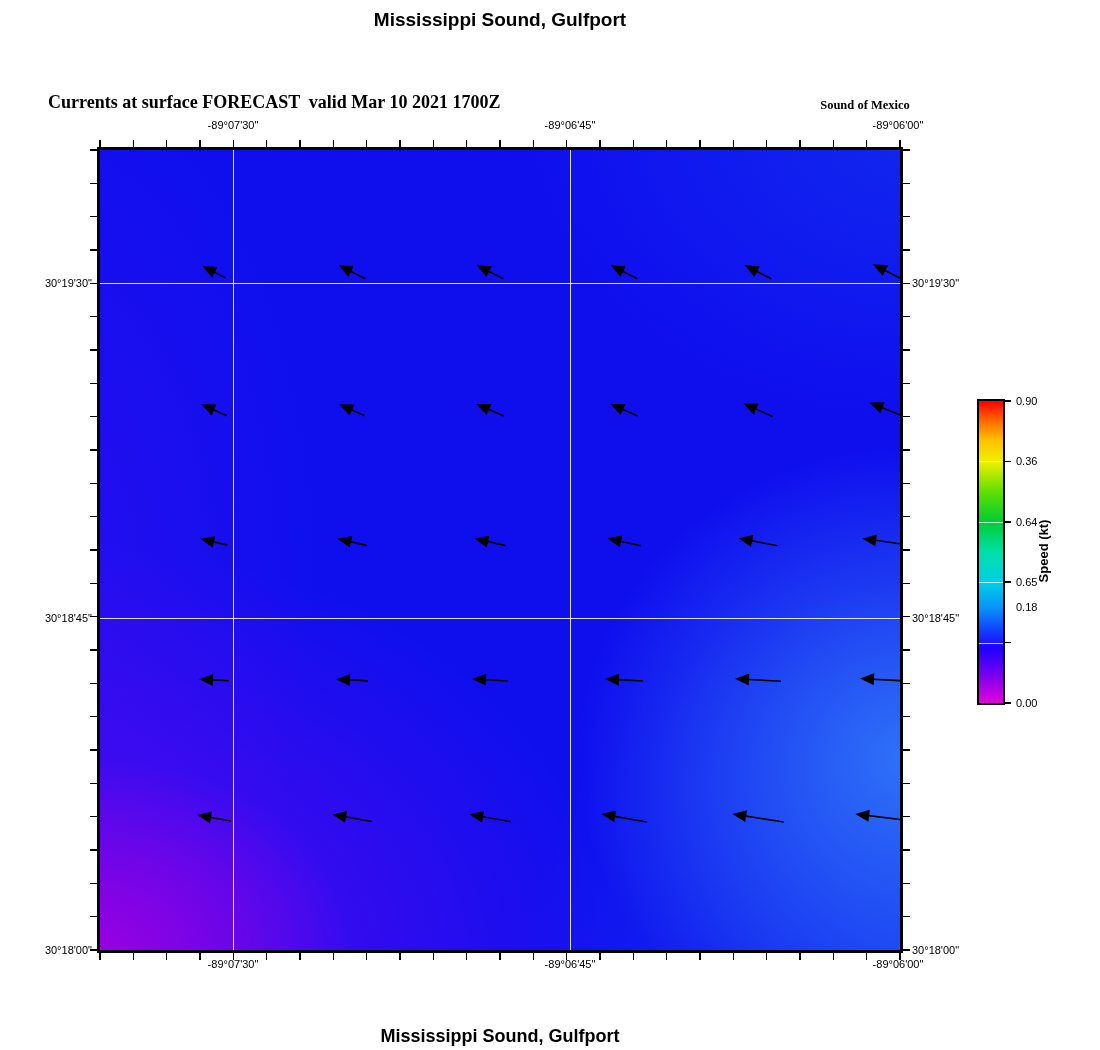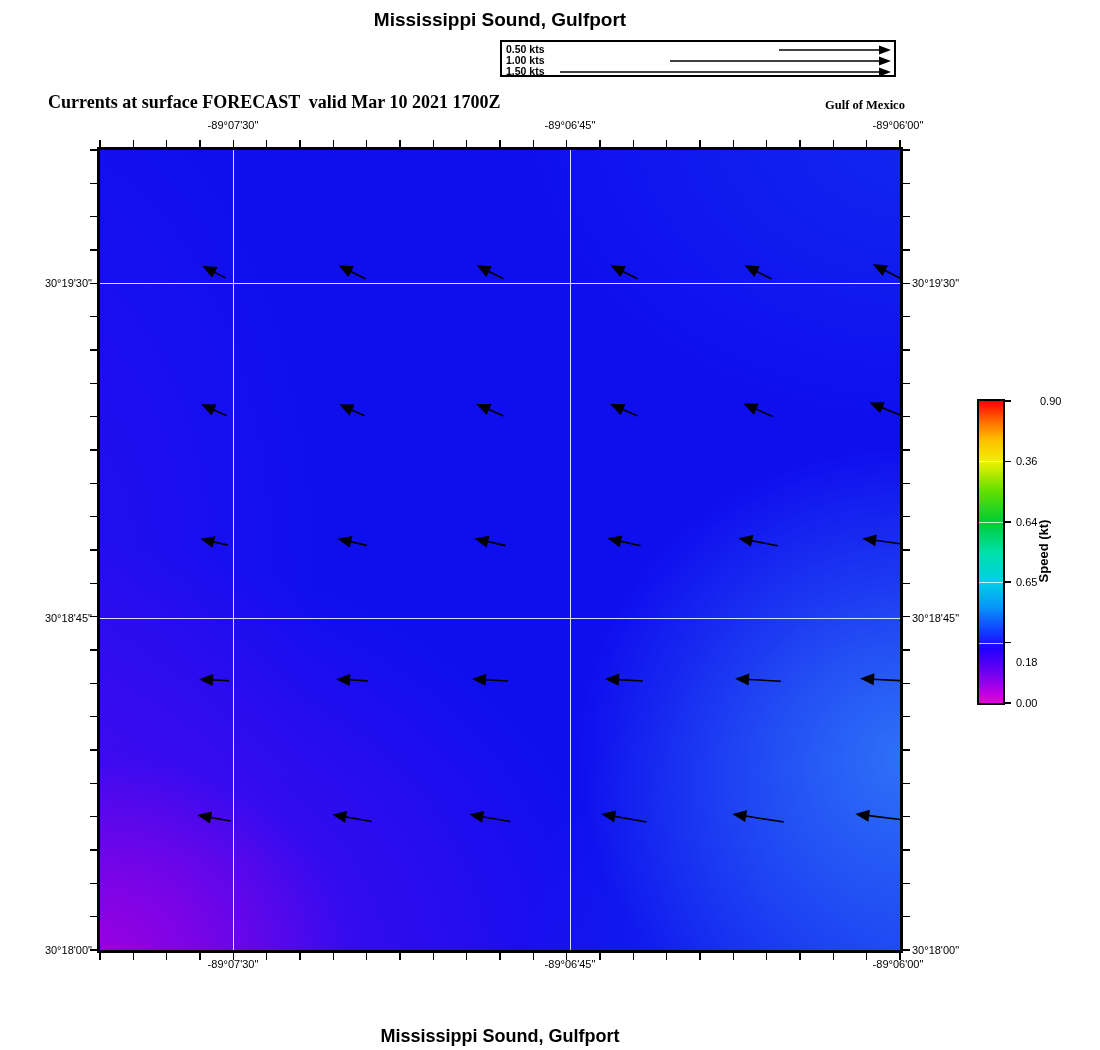--- a/index.html
+++ b/index.html
@@ -38,44 +38,23 @@
                transform:rotate(-90deg);}
   svg{display:block;}
 </style>
 </head>
 <body>
 
 <div class="canvas">
 
   <div class="abs title-main">Mississippi Sound, Gulfport</div>
 
-  <div class="abs legend-box">
-    <div id="legend-labels">
-        <div class="legend-label" style="top: 2px;">0.50 kts</div>
-        <div class="legend-label" style="top: 13px;">1.00 kts</div>
-        <div class="legend-label" style="top: 24px;">1.50 kts</div>
-      </div>
-    <svg id="legend-svg" width="392" height="33" style="position:absolute;left:0;top:0;overflow:visible;">
-        <g>
-          <line x1="277" y1="8" x2="382.4" y2="8" stroke="#000" stroke-width="1.3"></line>
-          <polygon points="389,8 377,12.5 377,3.5" fill="#000"></polygon>
-        </g>
-        <g>
-          <line x1="168" y1="19" x2="382.4" y2="19" stroke="#000" stroke-width="1.3"></line>
-          <polygon points="389,19 377,23.5 377,14.5" fill="#000"></polygon>
-        </g>
-        <g>
-          <line x1="58" y1="30" x2="382.4" y2="30" stroke="#000" stroke-width="1.3"></line>
-          <polygon points="389,30 377,34.5 377,25.5" fill="#000"></polygon>
-        </g>
-      </svg>
-  </div>
 
   <div class="abs subtitle">Currents at surface FORECAST  valid Mar 10 2021 1700Z</div>
-  <div class="abs gulf-note">Gulf of Mexico</div>
+  <div class="abs gulf-note">Sound of Mexico</div>
 
   <div id="axis-labels">
       <div class="abs axis-label lon-label" style="left: 173px; top: 119px;">-89°07'30"</div>
       <div class="abs axis-label lon-label" style="left: 173px; top: 958px;">-89°07'30"</div>
       <div class="abs axis-label lon-label" style="left: 510px; top: 119px;">-89°06'45"</div>
       <div class="abs axis-label lon-label" style="left: 510px; top: 958px;">-89°06'45"</div>
       <div class="abs axis-label lon-label" style="left: 838px; top: 119px;">-89°06'00"</div>
       <div class="abs axis-label lon-label" style="left: 838px; top: 958px;">-89°06'00"</div>
       <div class="abs axis-label lat-label-left" style="left: 0px; top: 277px;">30°19'30"</div>
       <div class="abs axis-label lat-label-right" style="left: 912px; top: 277px;">30°19'30"</div>
@@ -322,28 +301,28 @@
     <div class="cbar-grad" id="cbar-grad" style="background: linear-gradient(rgb(255, 0, 0) 0%, rgb(255, 112, 0) 7%, rgb(255, 192, 0) 13%, rgb(240, 240, 0) 20%, rgb(96, 224, 0) 30%, rgb(0, 204, 51) 40%, rgb(0, 224, 168) 50%, rgb(0, 207, 232) 60%, rgb(8, 152, 248) 68%, rgb(16, 64, 255) 76%, rgb(32, 0, 255) 82%, rgb(112, 0, 240) 90%, rgb(228, 0, 220) 100%);"></div>
     <div id="cbar-lines">
         <div class="cbar-line" style="top: 20%;"></div>
         <div class="cbar-line" style="top: 40%;"></div>
         <div class="cbar-line" style="top: 60%;"></div>
         <div class="cbar-line" style="top: 80%;"></div>
       </div>
   </div>
   <div id="cbar-labels">
       <div class="tick" style="left: 1005px; top: 400.25px; width: 6px; height: 1.5px;"></div>
-      <div class="abs cbar-label" style="left: 1016px; top: 395px; margin-left: 24px;">0.90</div>
+      <div class="abs cbar-label" style="left: 1016px; top: 395px;">0.90</div>
       <div class="tick" style="left: 1005px; top: 460.65px; width: 6px; height: 1.5px;"></div>
       <div class="abs cbar-label" style="left: 1016px; top: 455.4px;">0.36</div>
       <div class="tick" style="left: 1005px; top: 521.05px; width: 6px; height: 1.5px;"></div>
       <div class="abs cbar-label" style="left: 1016px; top: 515.8px;">0.64</div>
       <div class="tick" style="left: 1005px; top: 581.45px; width: 6px; height: 1.5px;"></div>
       <div class="abs cbar-label" style="left: 1016px; top: 576.2px;">0.65</div>
       <div class="tick" style="left: 1005px; top: 641.85px; width: 6px; height: 1.5px;"></div>
-      <div class="abs cbar-label" style="left: 1016px; top: 656px; text-align: right;">0.18</div>
+      <div class="abs cbar-label" style="left: 1016px; top: 601px; text-align: right;">0.18</div>
       <div class="tick" style="left: 1005px; top: 702.25px; width: 6px; height: 1.5px;"></div>
       <div class="abs cbar-label" style="left: 1016px; top: 697px;">0.00</div>
     </div>
   <div class="abs speed-label">Speed (kt)</div>
 
   <div class="abs title-bottom">Mississippi Sound, Gulfport</div>
 </div>
 
 </body></html>

